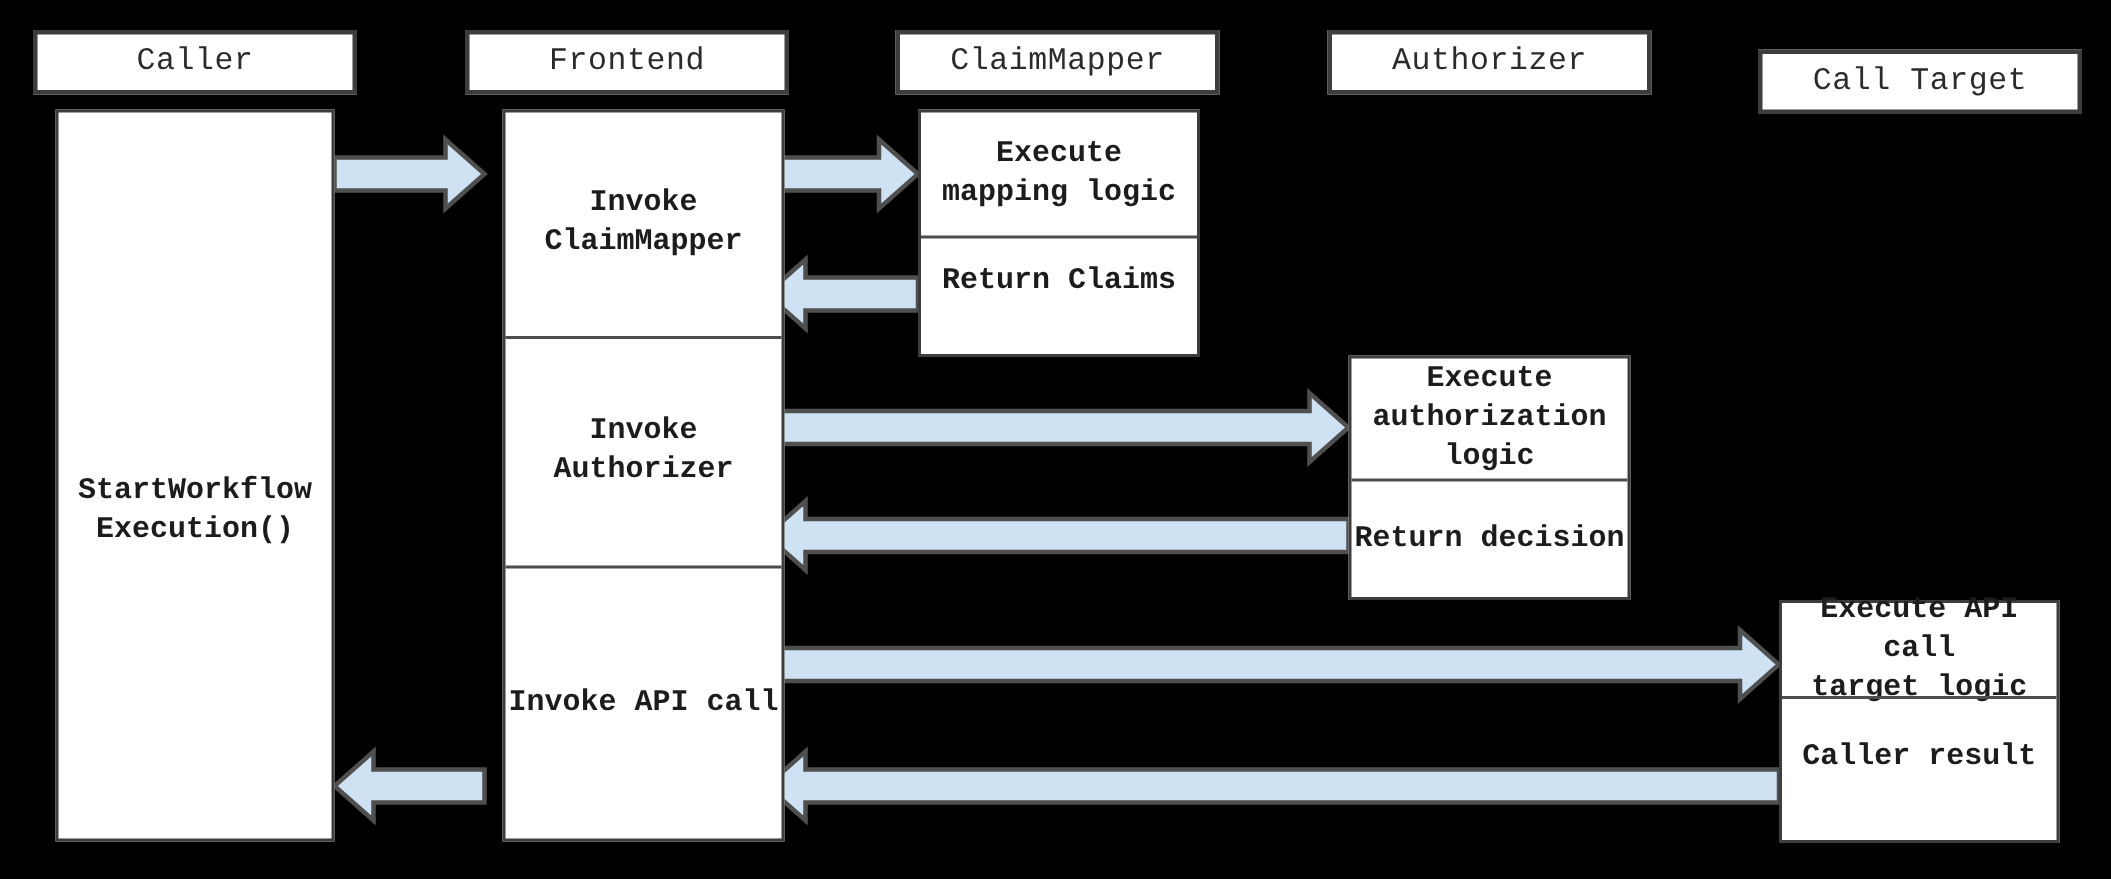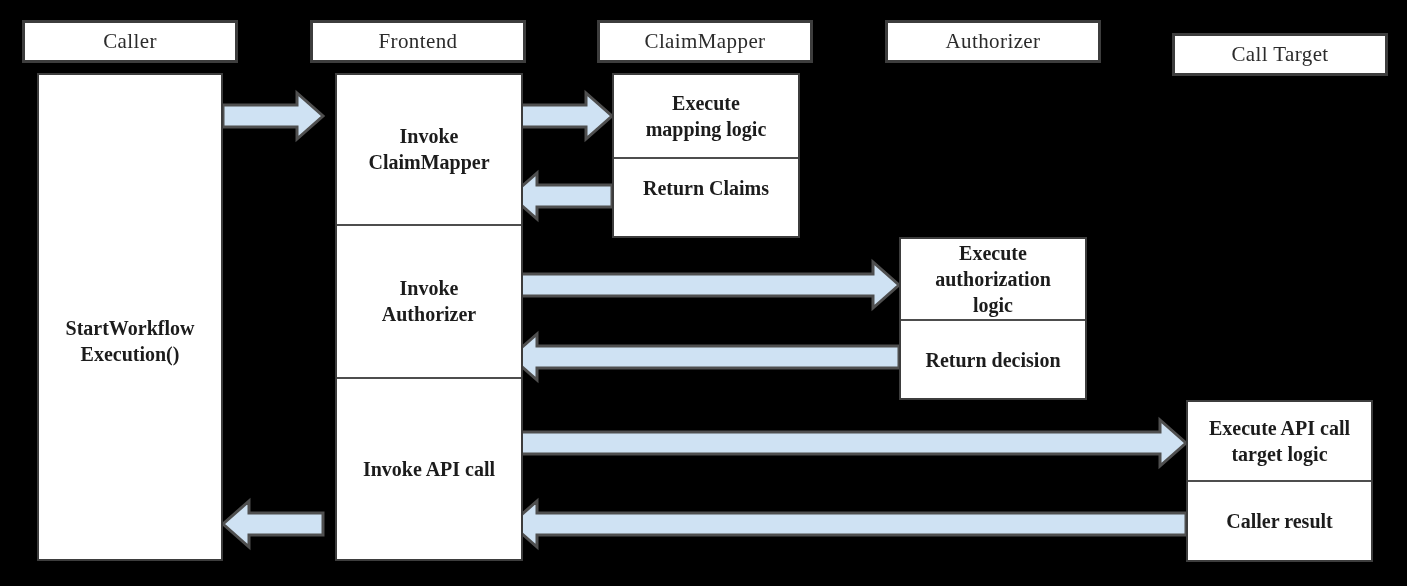--- a/index.html
+++ b/index.html
@@ -10,21 +10,21 @@
     --arrow-fill:#cfe2f3;
     --arrow-stroke:#4f4f4f;
     --header-text:#2b2b2b;
     --label-text:#1c1c1c;
   }
   html,body{margin:0;padding:0;background:var(--bg);}
   .stage{
     position:relative;
     width:1407px;height:586px;
     background:var(--bg);
-    font-family:Liberation Serif, serif;
+    font-family:Liberation Mono, monospace;
     overflow:hidden;
   }
   .arrows{position:absolute;left:0;top:0;width:1407px;height:586px;z-index:1;}
   .arrows polygon{fill:var(--arrow-fill);stroke:var(--arrow-stroke);stroke-width:3;}
   .hdr{
     position:absolute;top:20px;height:43px;width:216px;
     background:var(--box-fill);
     border:3px solid var(--box-border);
     box-sizing:border-box;
     display:flex;align-items:center;justify-content:center;
@@ -53,21 +53,21 @@
   .hdr-authorizer{left:885px;} .hdr-calltarget{left:1172px;margin-top:13px;}
   .act-caller{left:37px;top:73px;width:186px;height:488px;}
   .act-frontend{left:323px;top:73px;width:188px;height:488px;margin-left:12px;}
   .act-claimmapper{left:612px;top:73px;width:188px;height:165px;}
   .act-authorizer{left:899px;top:237px;width:188px;height:163px;}
   .act-calltarget{left:1186px;top:400px;width:187px;height:162px;}
   .act-caller .cell{height:484px;margin-top:47px;}
   .act-frontend .c1{height:160px;} .act-frontend .c2{height:165px;} .act-frontend .c3{height:196px;}
   .act-claimmapper .c1{height:82px;} .act-claimmapper .c2{height:59px;}
   .act-authorizer .c1{height:80px;} .act-authorizer .c2{height:79px;}
-  .act-calltarget .c1{height:78px;} .act-calltarget .c2{height:80px;}
+  .act-calltarget .c1{height:62px;} .act-calltarget .c2{height:80px;}
 </style>
 </head>
 <body>
 
 <div class="stage">
 
   <svg class="arrows" viewBox="0 0 1407 586" xmlns="http://www.w3.org/2000/svg">
     <polygon points="223,105 297,105 297,93 323,116 297,139 297,127 223,127"></polygon>
     <polygon points="511,105 586,105 586,93 612,116 586,139 586,127 511,127"></polygon>
     <polygon points="612,185 537,185 537,173 511,196 537,219 537,207 612,207"></polygon>

